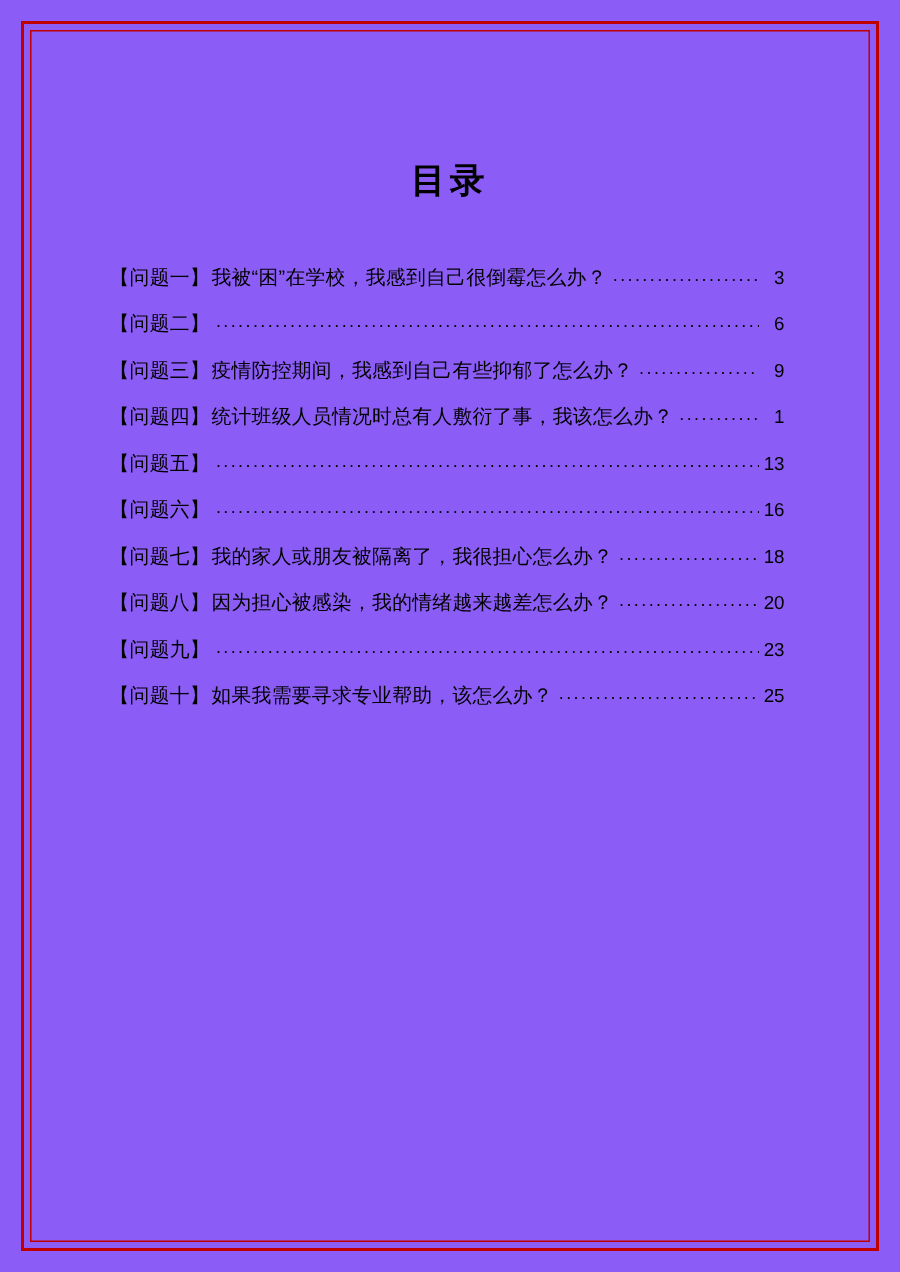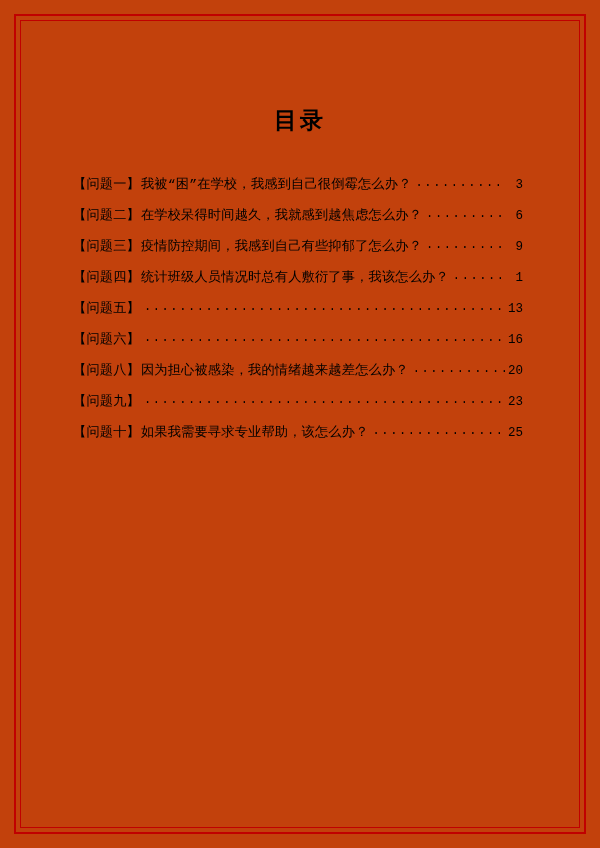--- a/index.html
+++ b/index.html
@@ -13,21 +13,21 @@
     font-family: "Liberation Serif", "DejaVu Serif", serif;
     color: #000000;
     overflow: hidden;
   }
 
   .page {
     position: relative;
     width: 600px;
     height: 848px;
     box-sizing: border-box;
-    background: #c2410c;
+    background: #8b5cf6;
   }
 
   
   .frame-outer {
     position: absolute;
     left: 14px;
     top: 14px;
     right: 14px;
     bottom: 14px;
     border: 2px solid #c00000;
@@ -66,21 +66,21 @@
     padding: 0 17px 0 13px;
   }
 
   .toc-entry {
     display: flex;
     align-items: baseline;
     font-size: 13.2px;
     line-height: 1;
     margin-bottom: 17.5px;
     white-space: nowrap;
-    font-family: Liberation Mono, monospace;
+    font-family: Liberation Sans, sans-serif;
   }
 
   .toc-label {
     flex: 0 0 auto;
     letter-spacing: 0.2px;
   }
 
   .toc-text {
     flex: 0 0 auto;
     letter-spacing: 0.2px;
@@ -124,21 +124,20 @@
 
       <div class="toc-entry">
         <span class="toc-label">【问题一】</span>
         <span class="toc-text">我被“困”在学校，我感到自己很倒霉怎么办？</span>
         <span class="toc-dots"></span>
         <span class="toc-page">3</span>
       </div>
 
       <div class="toc-entry">
         <span class="toc-label">【问题二】</span>
-        <span class="toc-text">在学校呆得时间越久，我就感到越焦虑怎么办？</span>
         <span class="toc-dots"></span>
         <span class="toc-page">6</span>
       </div>
 
       <div class="toc-entry">
         <span class="toc-label">【问题三】</span>
         <span class="toc-text">疫情防控期间，我感到自己有些抑郁了怎么办？</span>
         <span class="toc-dots"></span>
         <span class="toc-page">9</span>
       </div>
@@ -155,20 +154,26 @@
         <span class="toc-dots"></span>
         <span class="toc-page">13</span>
       </div>
 
       <div class="toc-entry">
         <span class="toc-label">【问题六】</span>
         <span class="toc-dots"></span>
         <span class="toc-page">16</span>
       </div>
 
+      <div class="toc-entry">
+        <span class="toc-label">【问题七】</span>
+        <span class="toc-text">我的家人或朋友被隔离了，我很担心怎么办？</span>
+        <span class="toc-dots"></span>
+        <span class="toc-page">18</span>
+      </div>
 
       <div class="toc-entry">
         <span class="toc-label">【问题八】</span>
         <span class="toc-text">因为担心被感染，我的情绪越来越差怎么办？</span>
         <span class="toc-dots"></span>
         <span class="toc-page">20</span>
       </div>
 
       <div class="toc-entry">
         <span class="toc-label">【问题九】</span>

